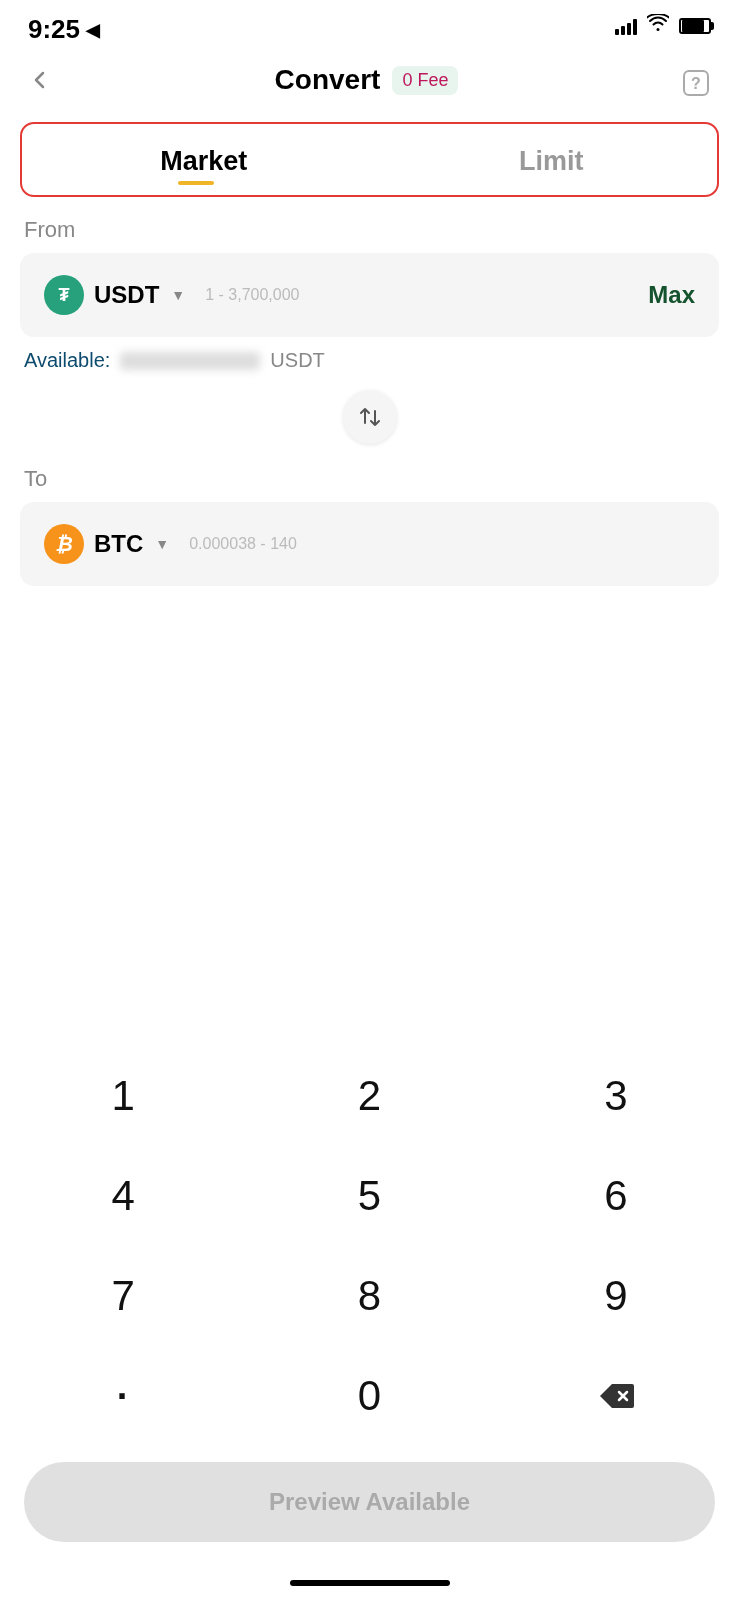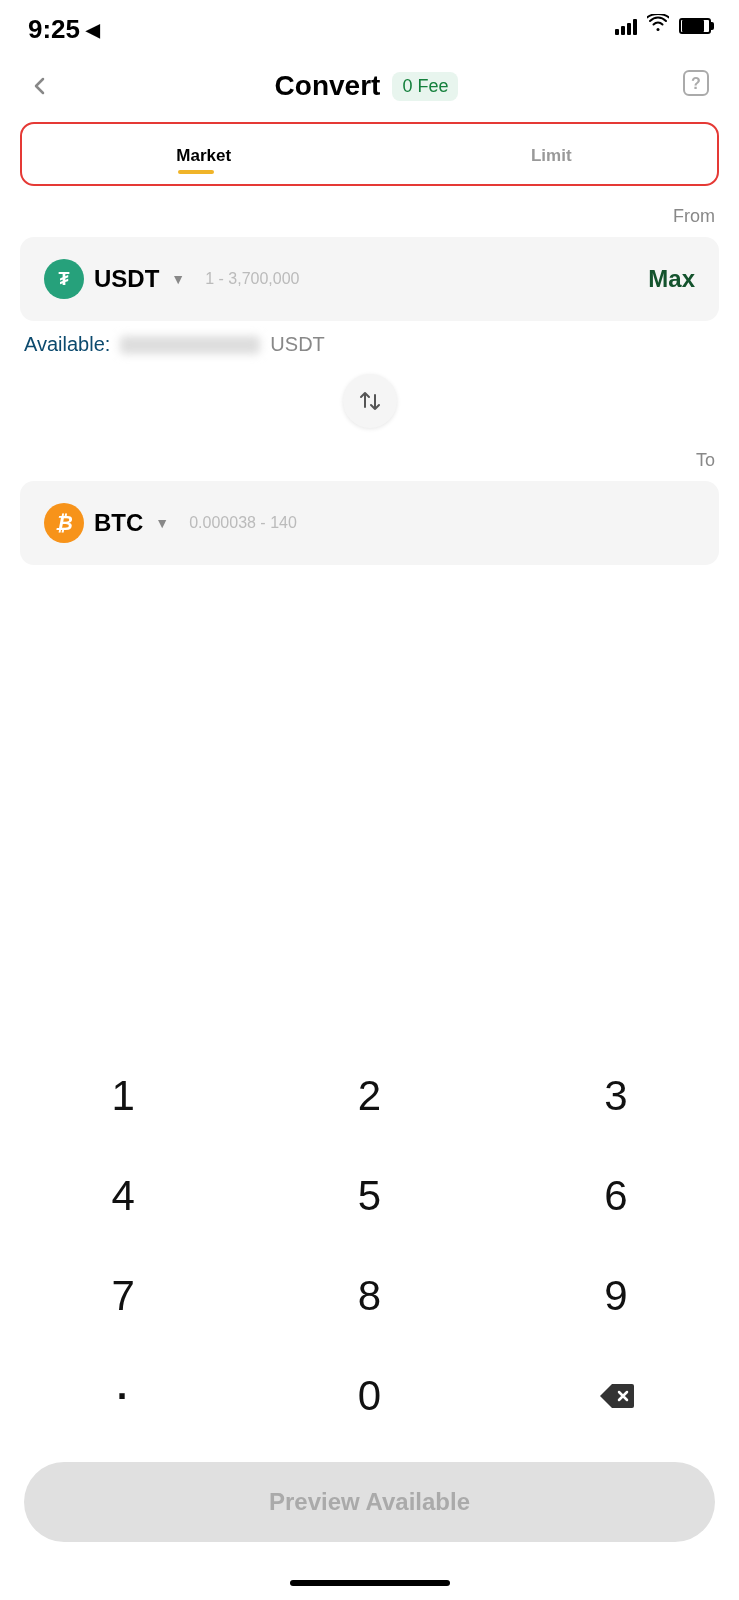--- a/index.html
+++ b/index.html
@@ -82,21 +82,21 @@
       width: 80%;
       height: 100%;
       background: #000;
       border-radius: 1px;
       margin: 0 1px;
     }
 
     
     .header {
       display: flex;
-      align-items: flex-end;
+      align-items: flex-start;
       justify-content: space-between;
       padding: 10px 24px 14px 24px;
     }
 
     .back-button {
       font-size: 28px;
       color: #666;
       cursor: pointer;
       padding: 4px;
       display: flex;
@@ -110,21 +110,21 @@
     }
 
     .header-title {
       font-size: 28px;
       font-weight: 700;
       color: #000;
     }
 
     .fee-badge {
       background: #e8f5ee;
-      color: #15803d;
+      color: #be185d;
       border-radius: 8px;
       padding: 4px 10px;
       font-size: 18px;
       font-weight: 500;
     }
 
     .help-button {
       width: 38px;
       height: 38px;
       display: flex;
@@ -140,21 +140,21 @@
       border-radius: 14px;
       display: flex;
       overflow: hidden;
       background: #fff;
     }
 
     .tab-item {
       flex: 1;
       padding: 22px 0 18px 16px;
       text-align: center;
-      font-size: 17px;
+      font-size: 27px;
       font-weight: 600;
       cursor: pointer;
       position: relative;
     }
 
     .tab-item.active {
       color: #000;
     }
 
     .tab-item.inactive {
@@ -167,24 +167,23 @@
       left: 50%;
       transform: translateX(-50%);
       width: 36px;
       height: 4px;
       background: #f0b429;
       border-radius: 2px;
     }
 
     
     .section-label {
-      font-size: 18px;
+      font-size: 22px;
       color: #888;
       margin: 0 24px 10px 24px;
-      text-align: right;
     }
 
     .currency-input-box {
       margin: 0 20px;
       background: #f5f5f5;
       border-radius: 14px;
       padding: 22px 24px;
       display: flex;
       align-items: center;
       justify-content: space-between;

